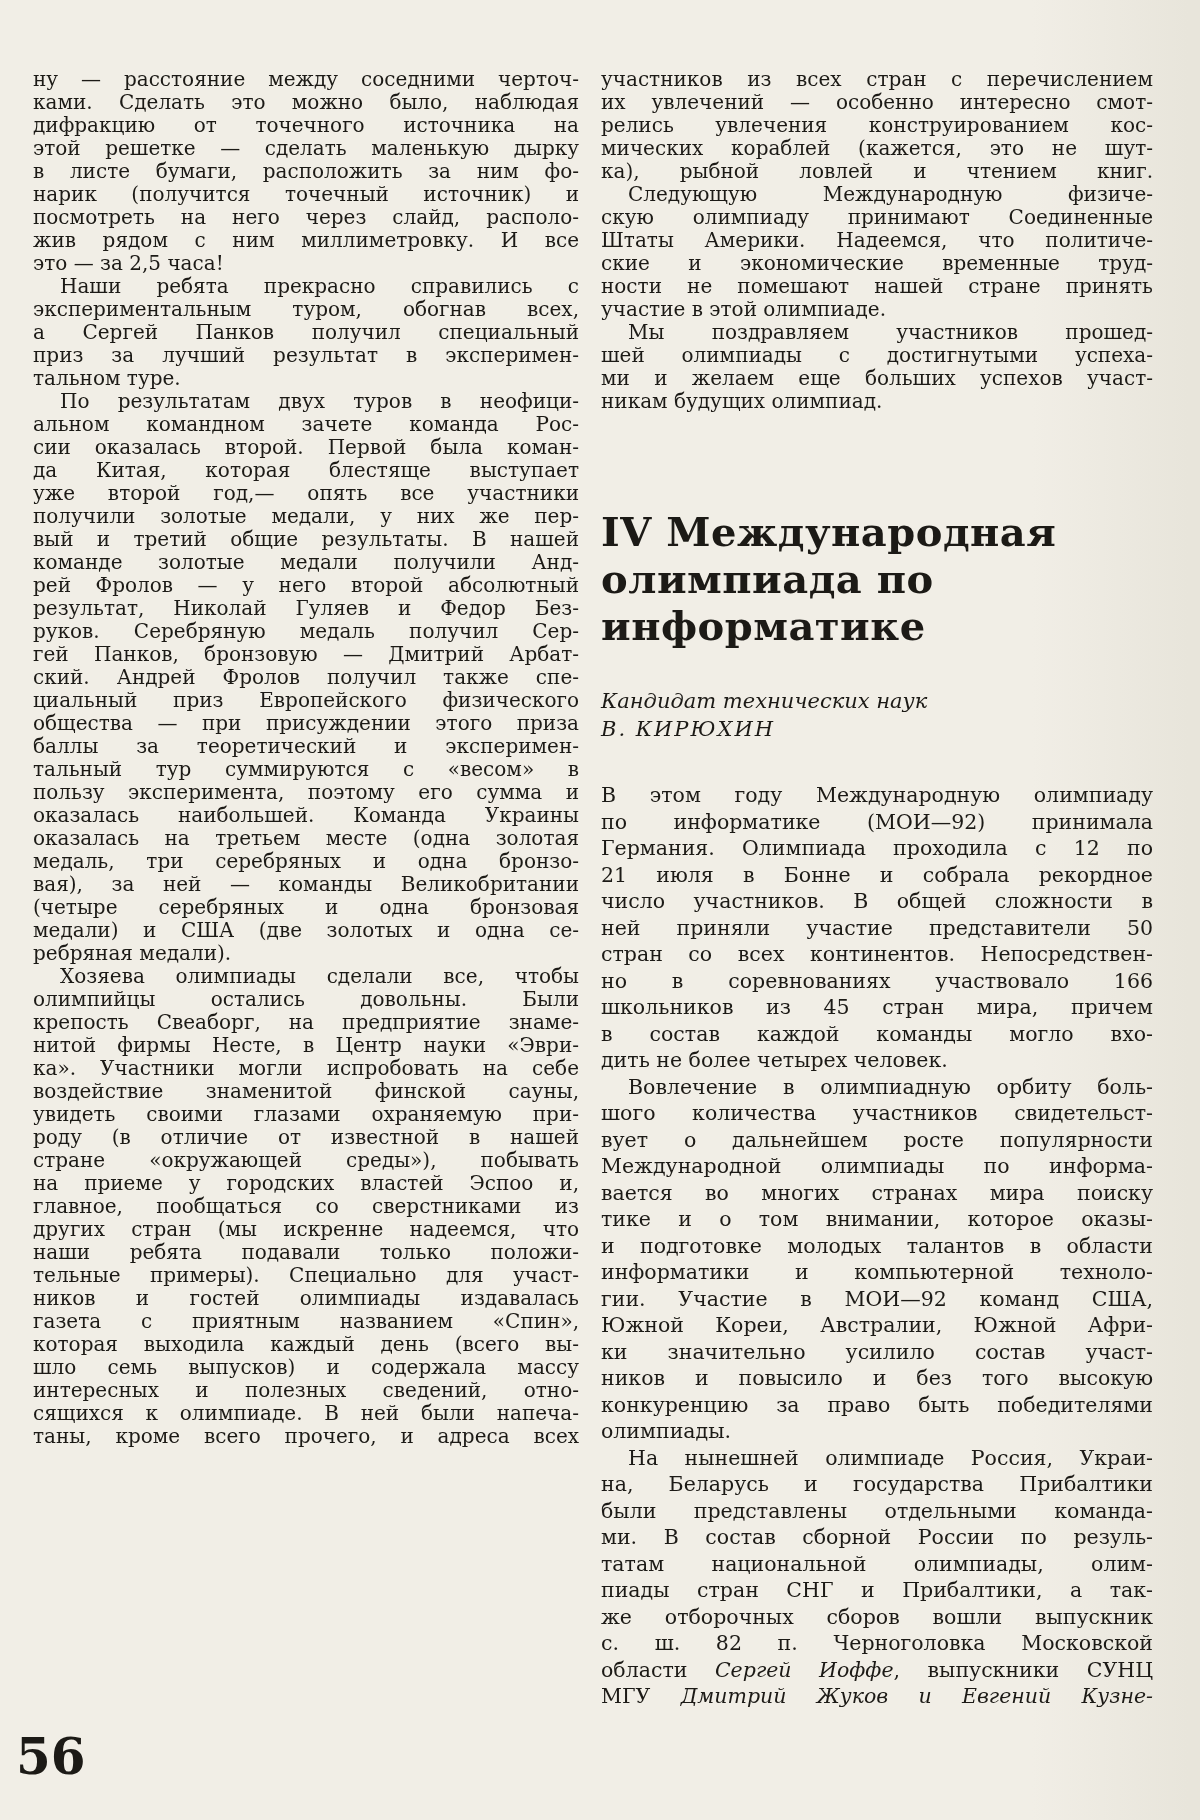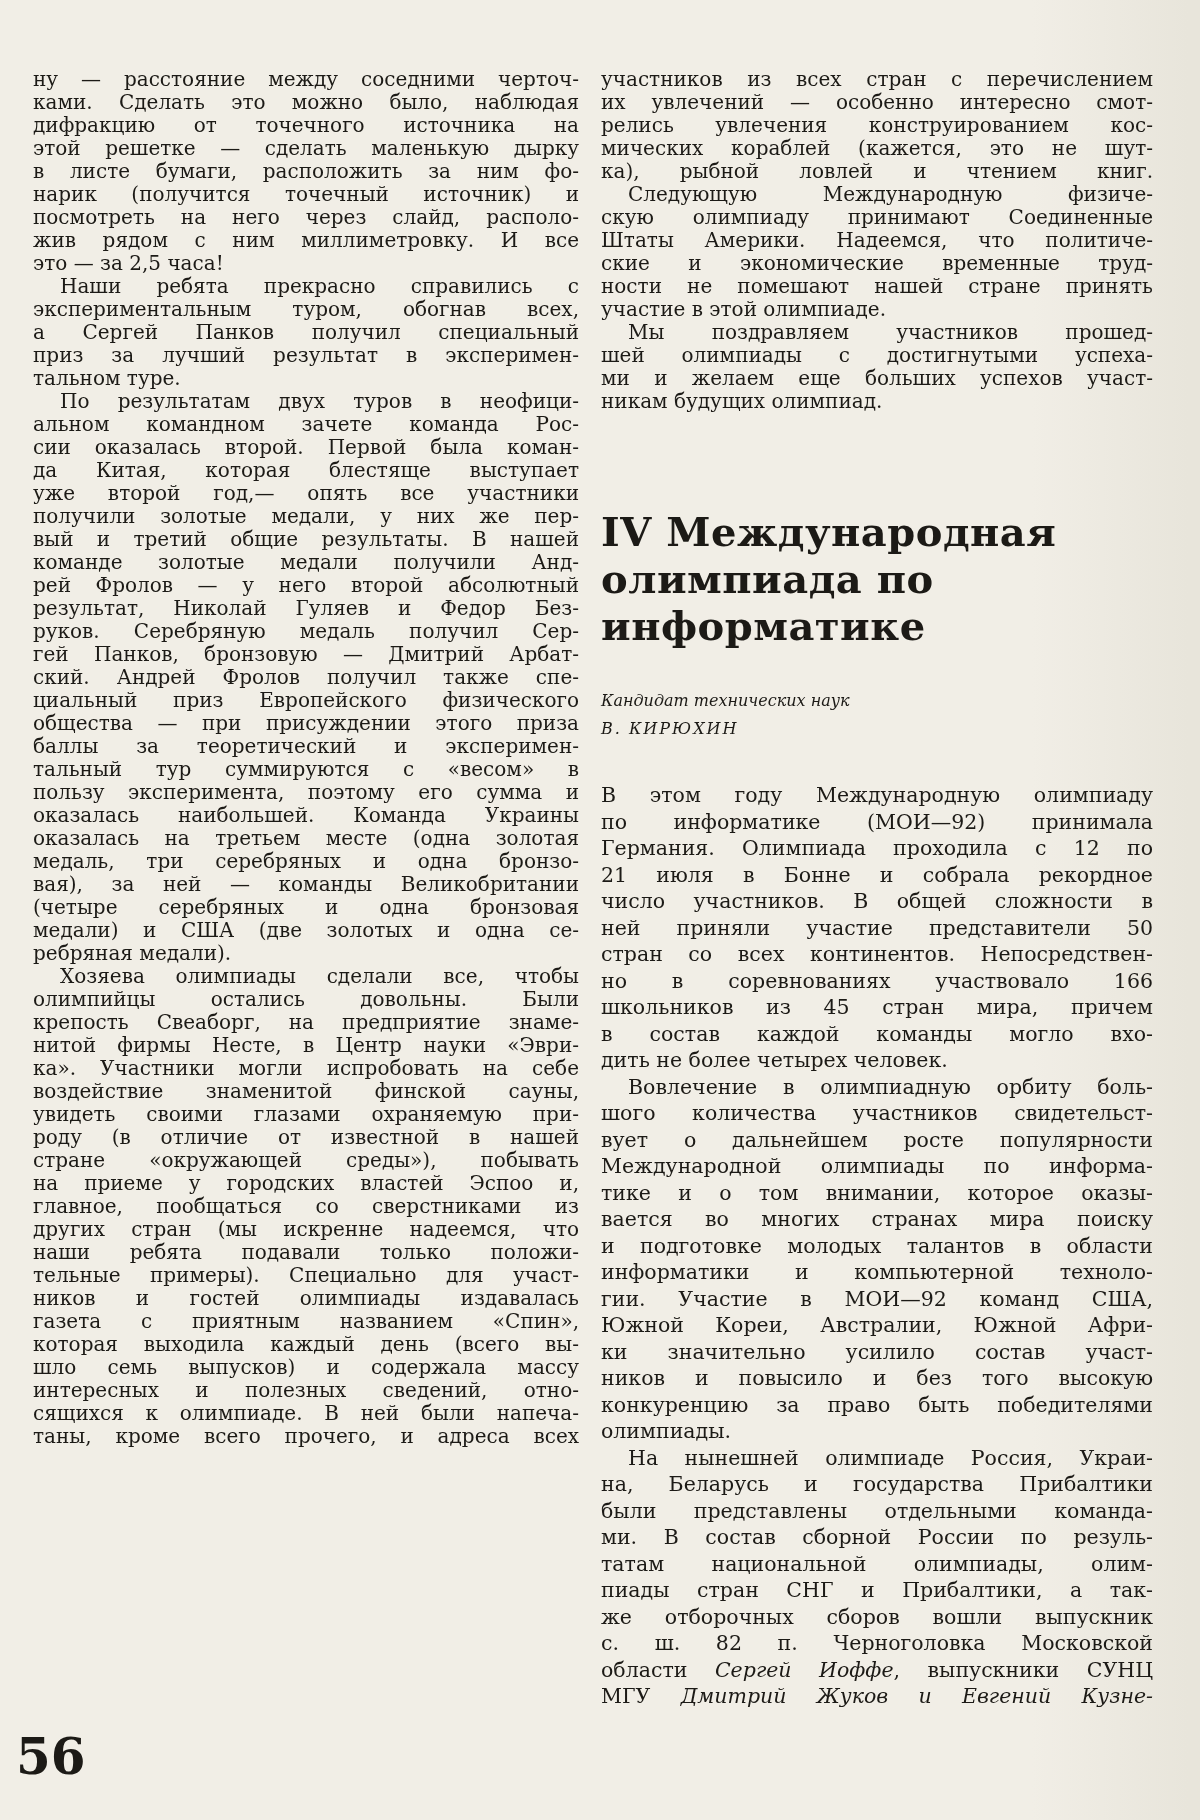--- a/index.html
+++ b/index.html
@@ -32,21 +32,21 @@
     margin:95px 0 5px 0;
     font-size:40px;
     line-height:47px;
     font-weight:bold;
     letter-spacing:0.5px;
   }
   .article-title .t-line{display:block;}
   .byline{
     margin-top:38px;
     font-style:italic;
-    font-size:16px;
+    font-size:21px;
     line-height:28px;
   }
   .byline .b-line{display:block;}
   .byline .b-line:nth-child(2){letter-spacing:2px;}
   .article-body{margin-top:39px;}
   .article-body .line{
     font-size:20.5px;
     line-height:26.5px;
     height:26.5px;
   }
@@ -165,22 +165,22 @@
         <div class="line"><span>ней приняли участие представители 50</span></div>
         <div class="line"><span>стран со всех континентов. Непосредствен-</span></div>
         <div class="line"><span>но в соревнованиях участвовало 166</span></div>
         <div class="line"><span>школьников из 45 стран мира, причем</span></div>
         <div class="line"><span>в состав каждой команды могло вхо-</span></div>
         <div class="line endline"><span>дить не более четырех человек.</span></div>
         <div class="line indent"><span>Вовлечение в олимпиадную орбиту боль-</span></div>
         <div class="line"><span>шого количества участников свидетельст-</span></div>
         <div class="line"><span>вует о дальнейшем росте популярности</span></div>
         <div class="line"><span>Международной олимпиады по информа-</span></div>
+        <div class="line"><span>вается во многих странах мира поиску</span></div>
         <div class="line"><span>тике и о том внимании, которое оказы-</span></div>
-        <div class="line"><span>вается во многих странах мира поиску</span></div>
         <div class="line"><span>и подготовке молодых талантов в области</span></div>
         <div class="line"><span>информатики и компьютерной техноло-</span></div>
         <div class="line"><span>гии. Участие в МОИ—92 команд США,</span></div>
         <div class="line"><span>Южной Кореи, Австралии, Южной Афри-</span></div>
         <div class="line"><span>ки значительно усилило состав участ-</span></div>
         <div class="line"><span>ников и повысило и без того высокую</span></div>
         <div class="line"><span>конкуренцию за право быть победителями</span></div>
         <div class="line endline"><span>олимпиады.</span></div>
         <div class="line indent"><span>На нынешней олимпиаде Россия, Украи-</span></div>
         <div class="line"><span>на, Беларусь и государства Прибалтики</span></div>

